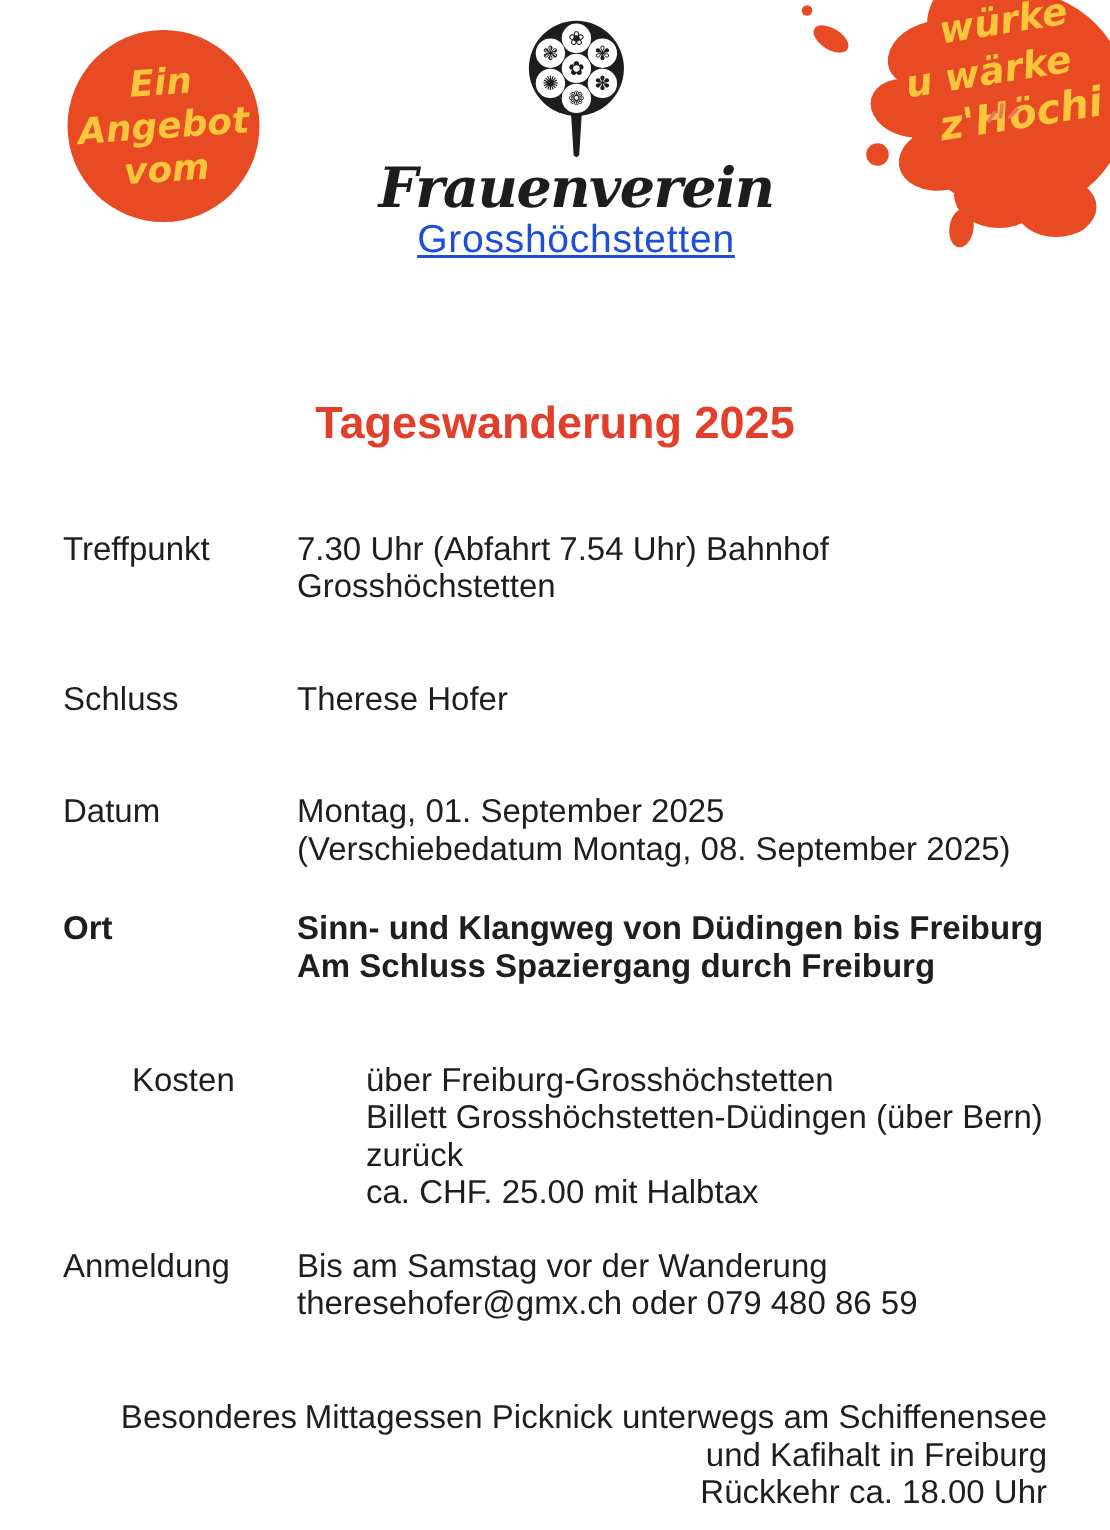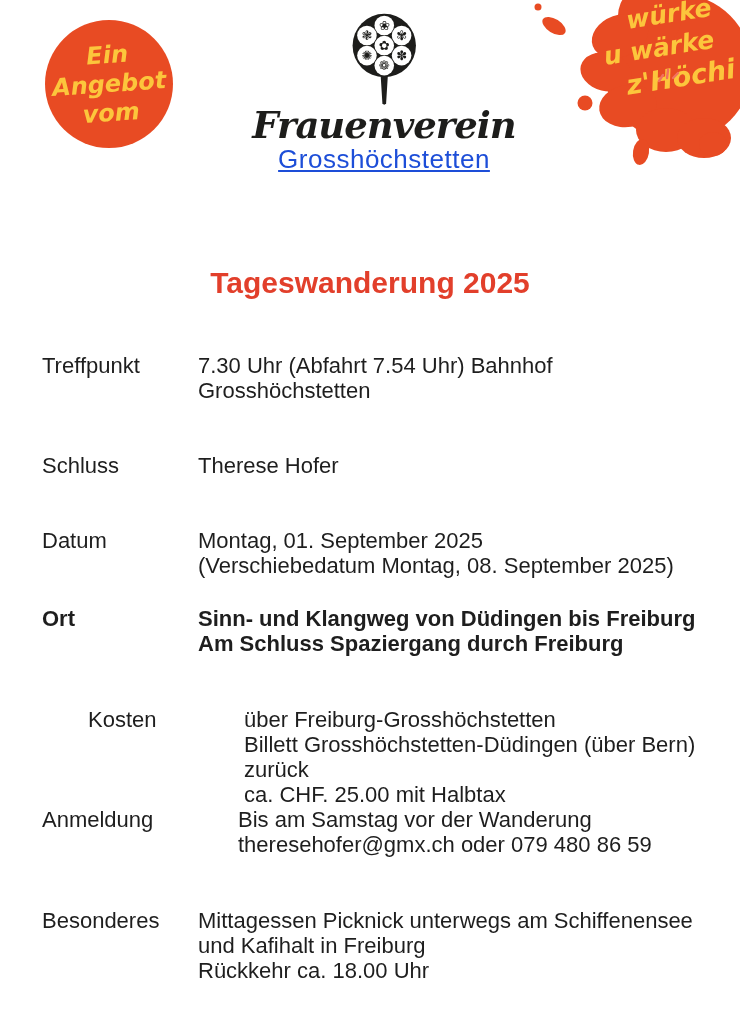--- a/index.html
+++ b/index.html
@@ -108,22 +108,22 @@
   .detail-row{
     display:grid;
     grid-template-columns:156px 1fr;
     font-size:22px;
     line-height:25px;
   }
   .detail-row:nth-child(2){margin-top:50px;}
   .detail-row:nth-child(3){margin-top:50px;}
   .detail-row:nth-child(4){margin-top:28px;font-weight:bold;}
   .detail-row:nth-child(5){margin-top:51px;margin-left:46px;}
-  .detail-row:nth-child(6){gap:40px;}
-  .detail-row:nth-child(7){margin-top:51px;}
+  .detail-row:nth-child(6){margin-top:24px;}
+  .detail-row:nth-child(7){margin-top:51px;text-align:right;}
 </style>
 </head>
 <body>
 
 <div class="page">
 
   <div class="badge">
     <div class="badge-text">
       <div>Ein</div>
       <div>Angebot</div>

